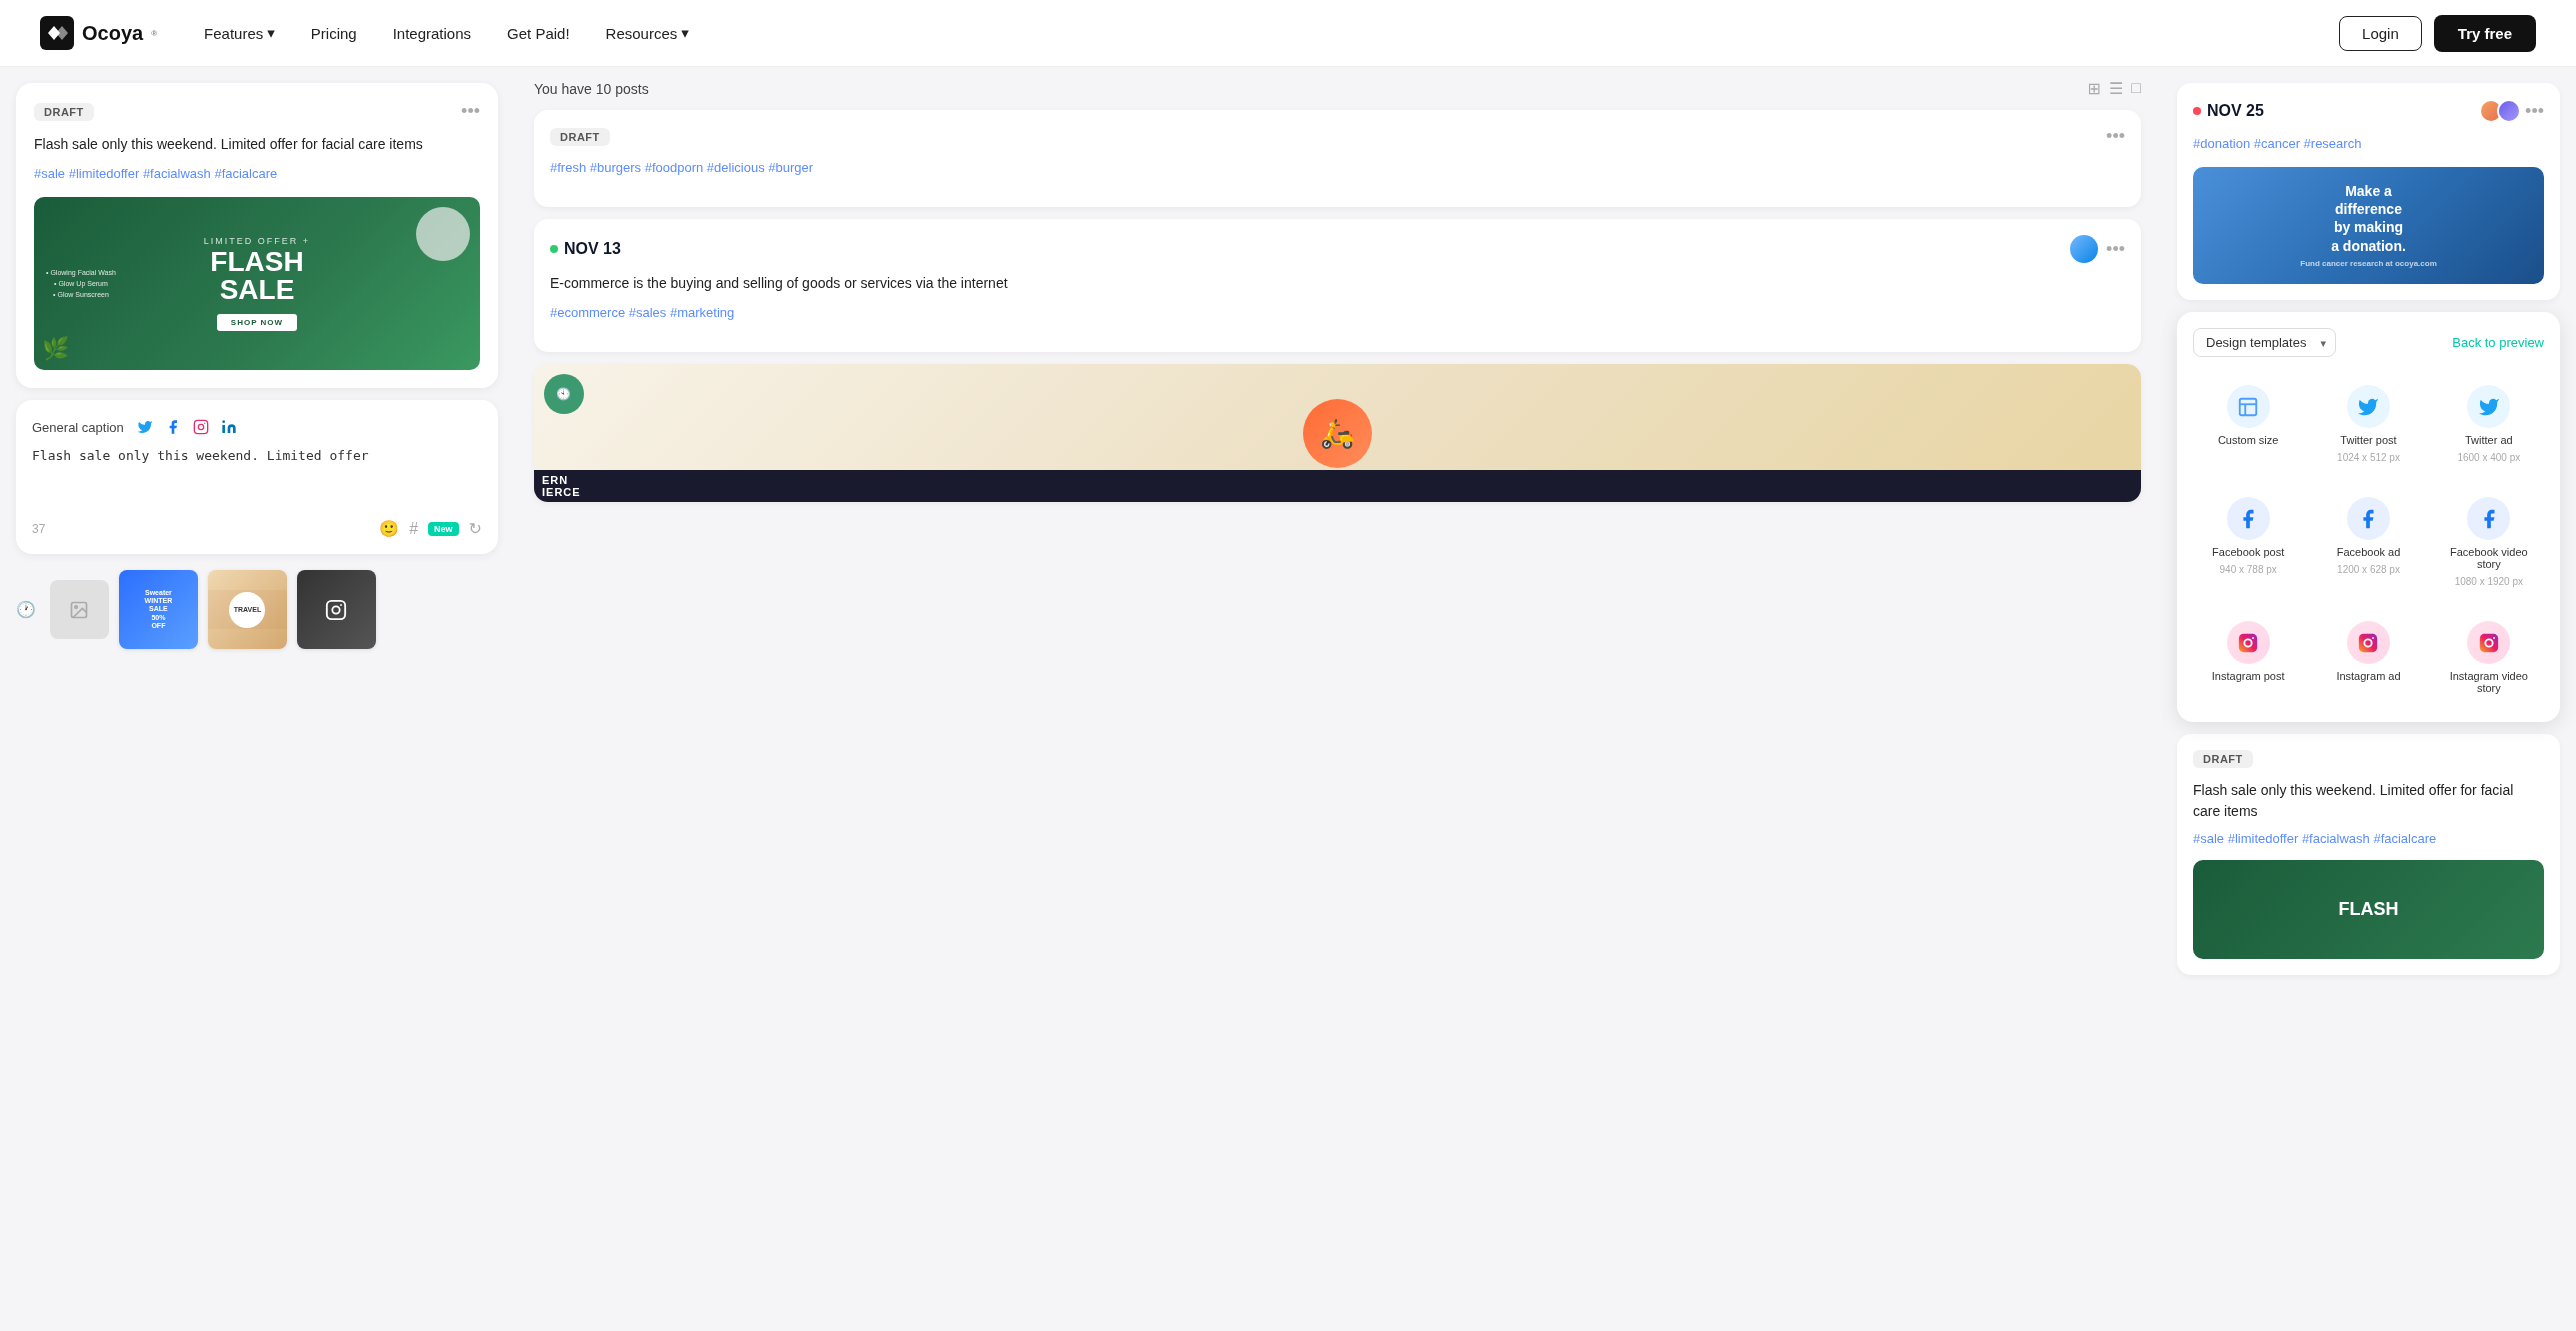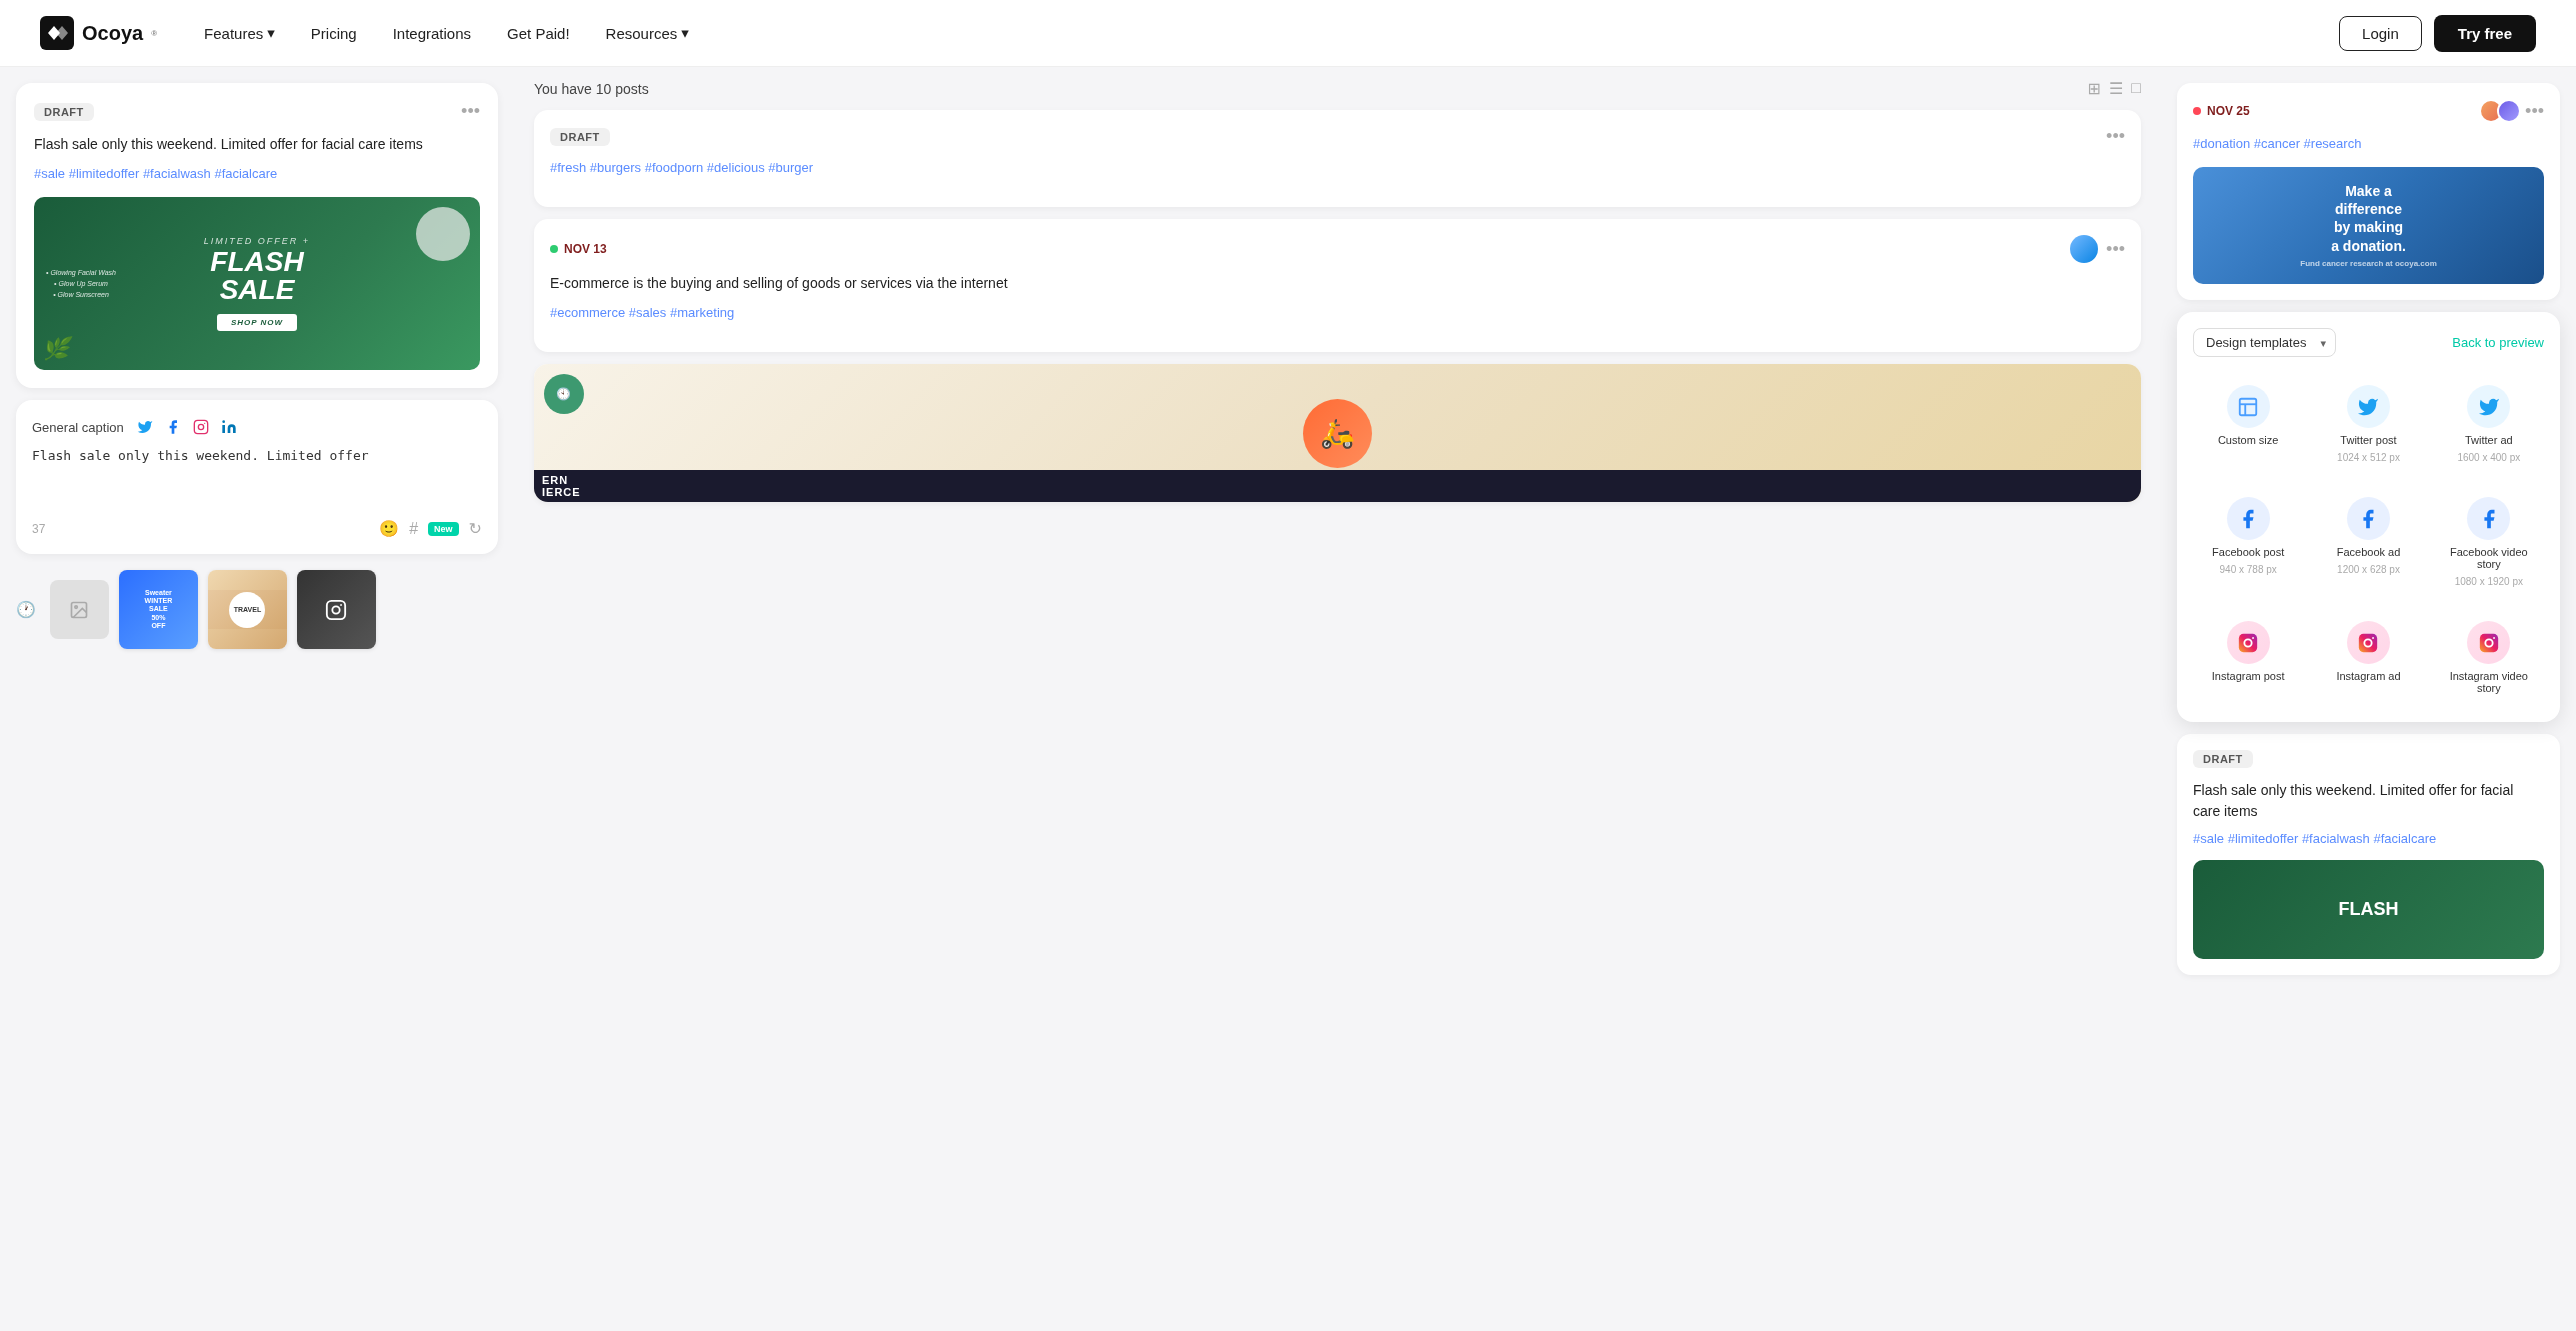--- a/index.html
+++ b/index.html
@@ -44,21 +44,21 @@
     }
     .card-header { display: flex; justify-content: space-between; align-items: center; margin-bottom: 12px; }
     .badge-draft { background: #f0f0f0; color: #555; font-size: 11px; font-weight: 600; padding: 3px 10px; border-radius: 6px; letter-spacing: 0.5px; }
     .three-dots { color: #aaa; font-size: 18px; cursor: pointer; }
     .card-text { font-size: 14px; color: #222; line-height: 1.5; margin-bottom: 8px; }
     .card-tags { font-size: 13px; color: #5b8cff; margin-bottom: 12px; line-height: 1.7; }
     .card-image {
       width: 100%; height: 173px; border-radius: 10px;
       background: linear-gradient(135deg, #1a5c3a 0%, #2d7a4f 60%, #3a9960 100%);
       display: flex; align-items: center; justify-content: flex-end;
-      position: relative; overflow: hidden; font-style: italic;
+      position: relative; overflow: hidden;
     }
     .flash-sale-img {
       display: flex; flex-direction: column; align-items: center; justify-content: center;
       color: #fff; text-align: center; position: relative; width: 100%; height: 100%;
     }
     .flash-sale-img .limited { font-size: 9px; letter-spacing: 2px; opacity: 0.8; margin-bottom: 2px; }
     .flash-sale-img .flash { font-size: 28px; font-weight: 900; line-height: 1; }
     .flash-sale-img .sale { font-size: 28px; font-weight: 900; line-height: 1; }
     .flash-sale-img .shop-btn {
       margin-top: 10px; background: #fff; color: #1a5c3a;
@@ -109,21 +109,21 @@
     .posts-count { font-size: 14px; color: #444; }
     .view-icons { display: flex; gap: 8px; }
     .view-icon { color: #aaa; font-size: 16px; cursor: pointer; }
 
     .center-cards { display: flex; flex-direction: column; gap: 12px; padding: 0 8px; }
     .center-card { background: #fff; border-radius: 14px; padding: 16px; box-shadow: 0 2px 6px rgba(0,0,0,0.05); }
     .center-card-header { display: flex; justify-content: space-between; align-items: center; margin-bottom: 10px; }
     .date-badge { display: flex; align-items: center; gap: 6px; font-size: 12px; }
     .date-dot { width: 8px; height: 8px; border-radius: 50%; background: #ff4757; }
     .date-dot-green { background: #2ecc71; }
-    .date-text { font-weight: 600; font-size: 12px; color: #7f1d1d; }
+    .date-text { font-weight: 600; font-size: 16px; color: #0f172a; }
     .avatar-group { display: flex; }
     .avatar-sm { width: 24px; height: 24px; border-radius: 50%; border: 2px solid #fff; margin-left: -6px; overflow: hidden; }
     .avatar-sm:first-child { margin-left: 0; }
     .avatar-face { background: linear-gradient(135deg, #f4a261, #e76f51); width: 100%; height: 100%; }
     .avatar-face2 { background: linear-gradient(135deg, #6c5ce7, #a29bfe); width: 100%; height: 100%; }
     .user-avatar { width: 28px; height: 28px; border-radius: 50%; background: linear-gradient(135deg, #74b9ff, #0984e3); }
 
     
     .center-img-card { background: #fff; border-radius: 14px; overflow: hidden; box-shadow: 0 2px 6px rgba(0,0,0,0.05); }
     .ecommerce-img {

